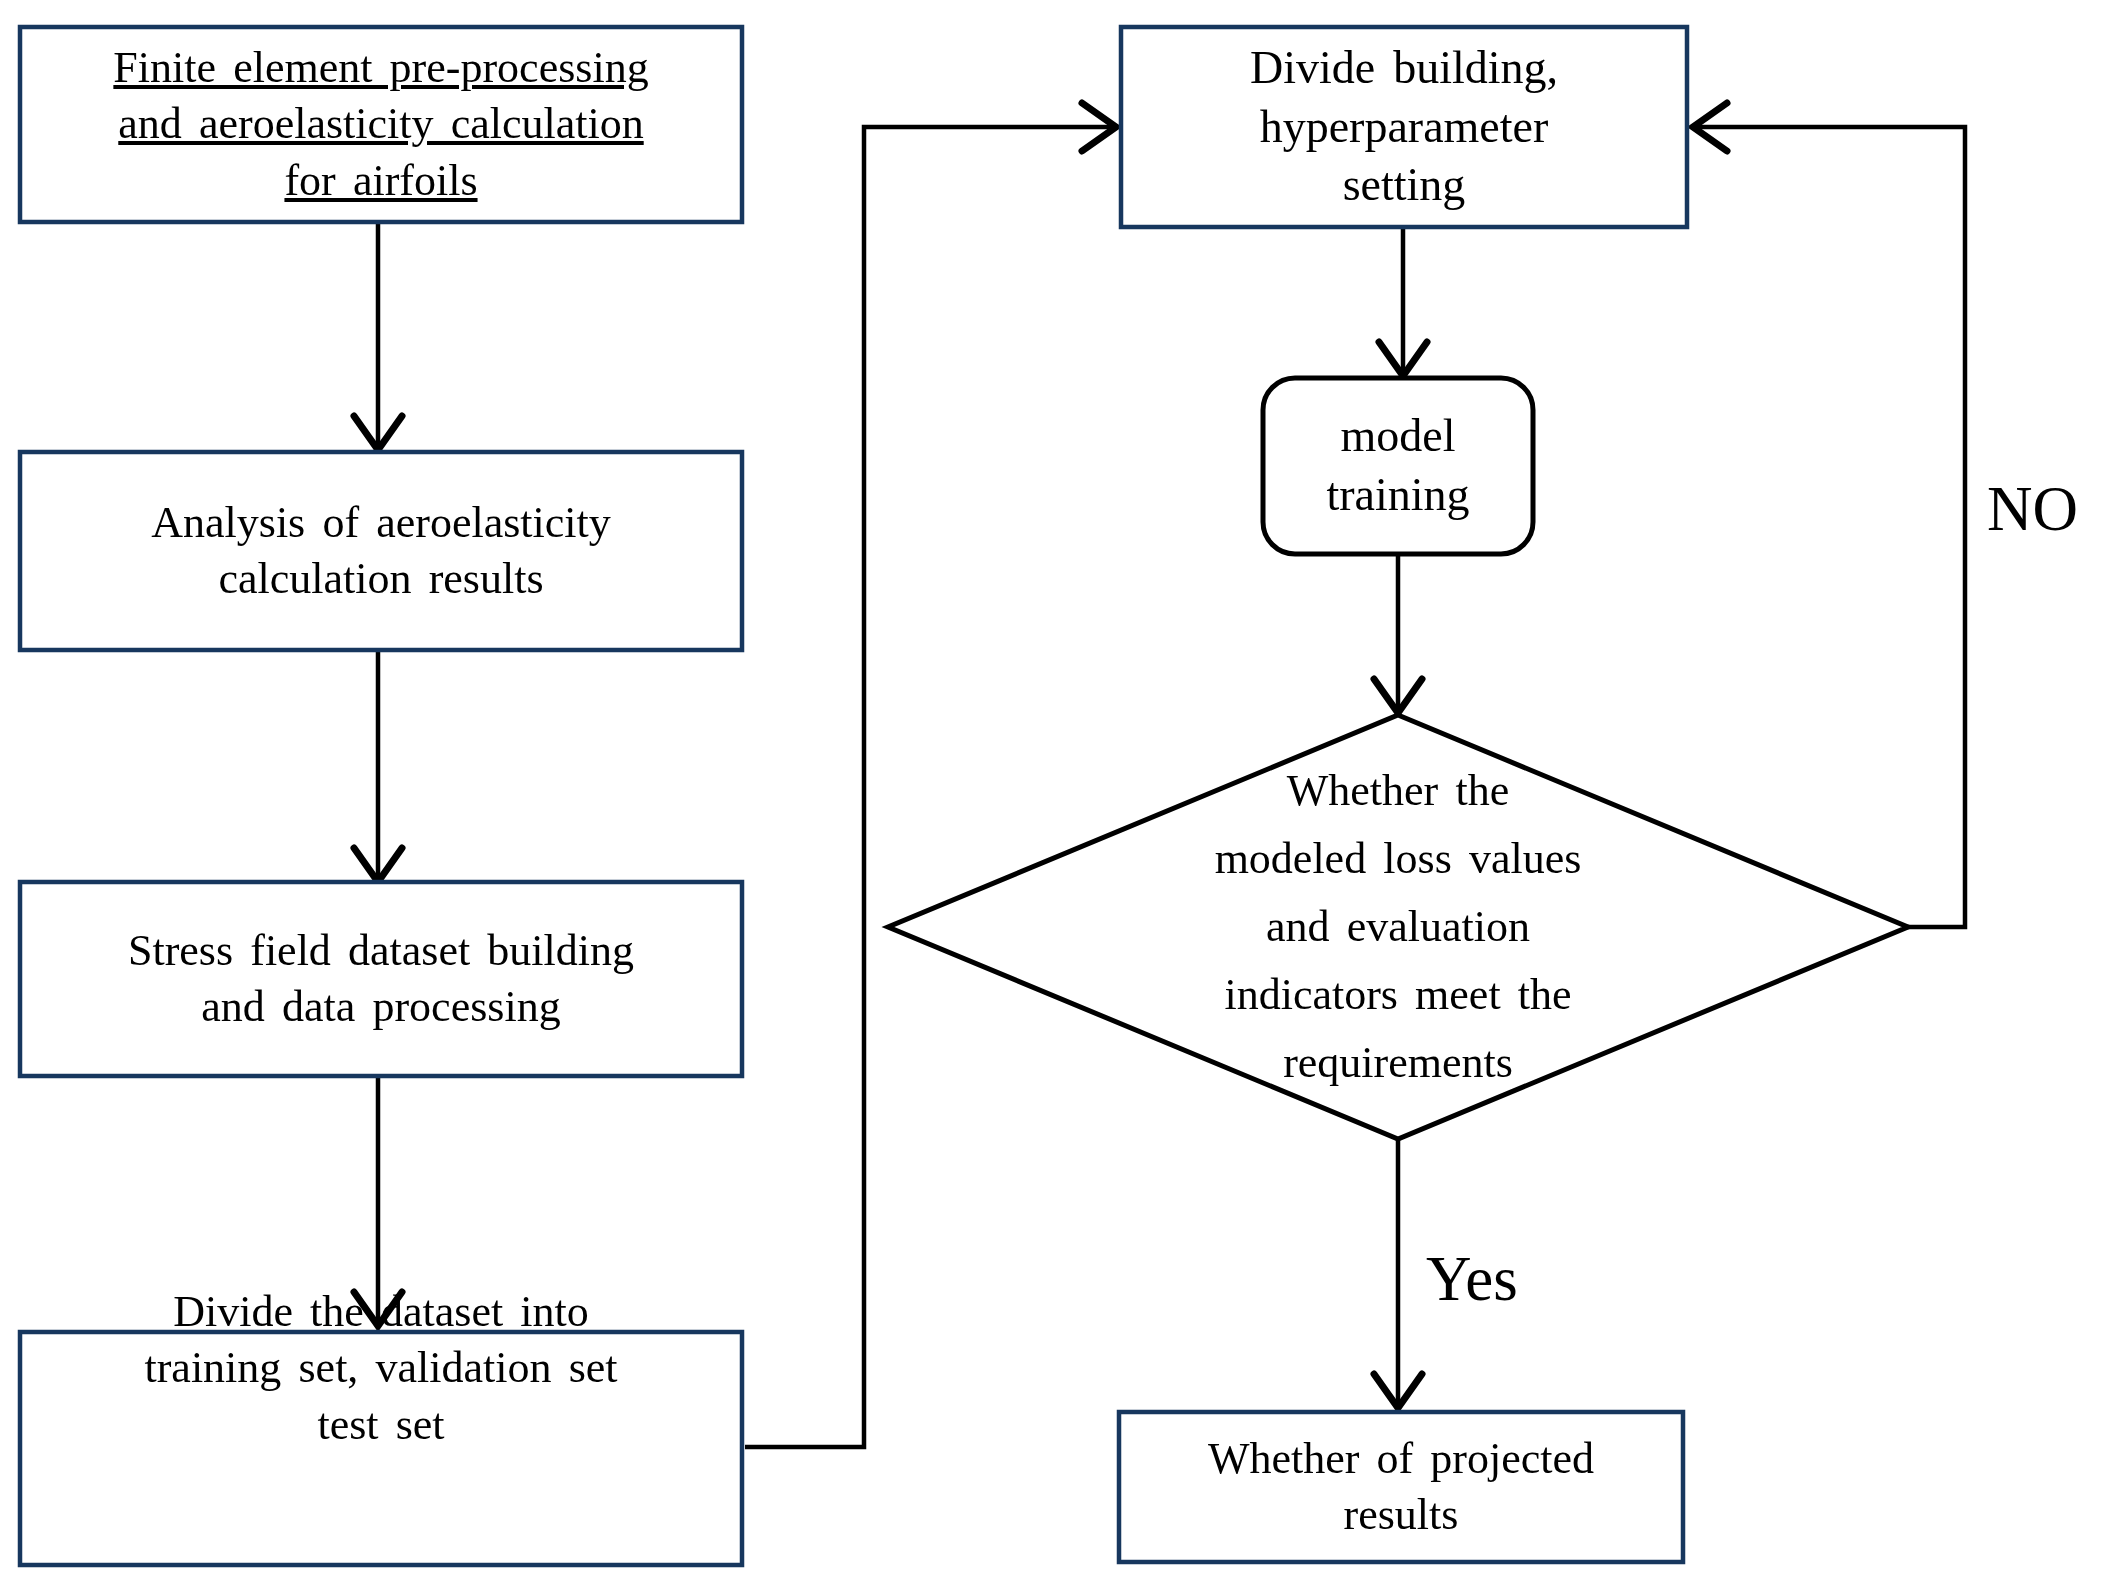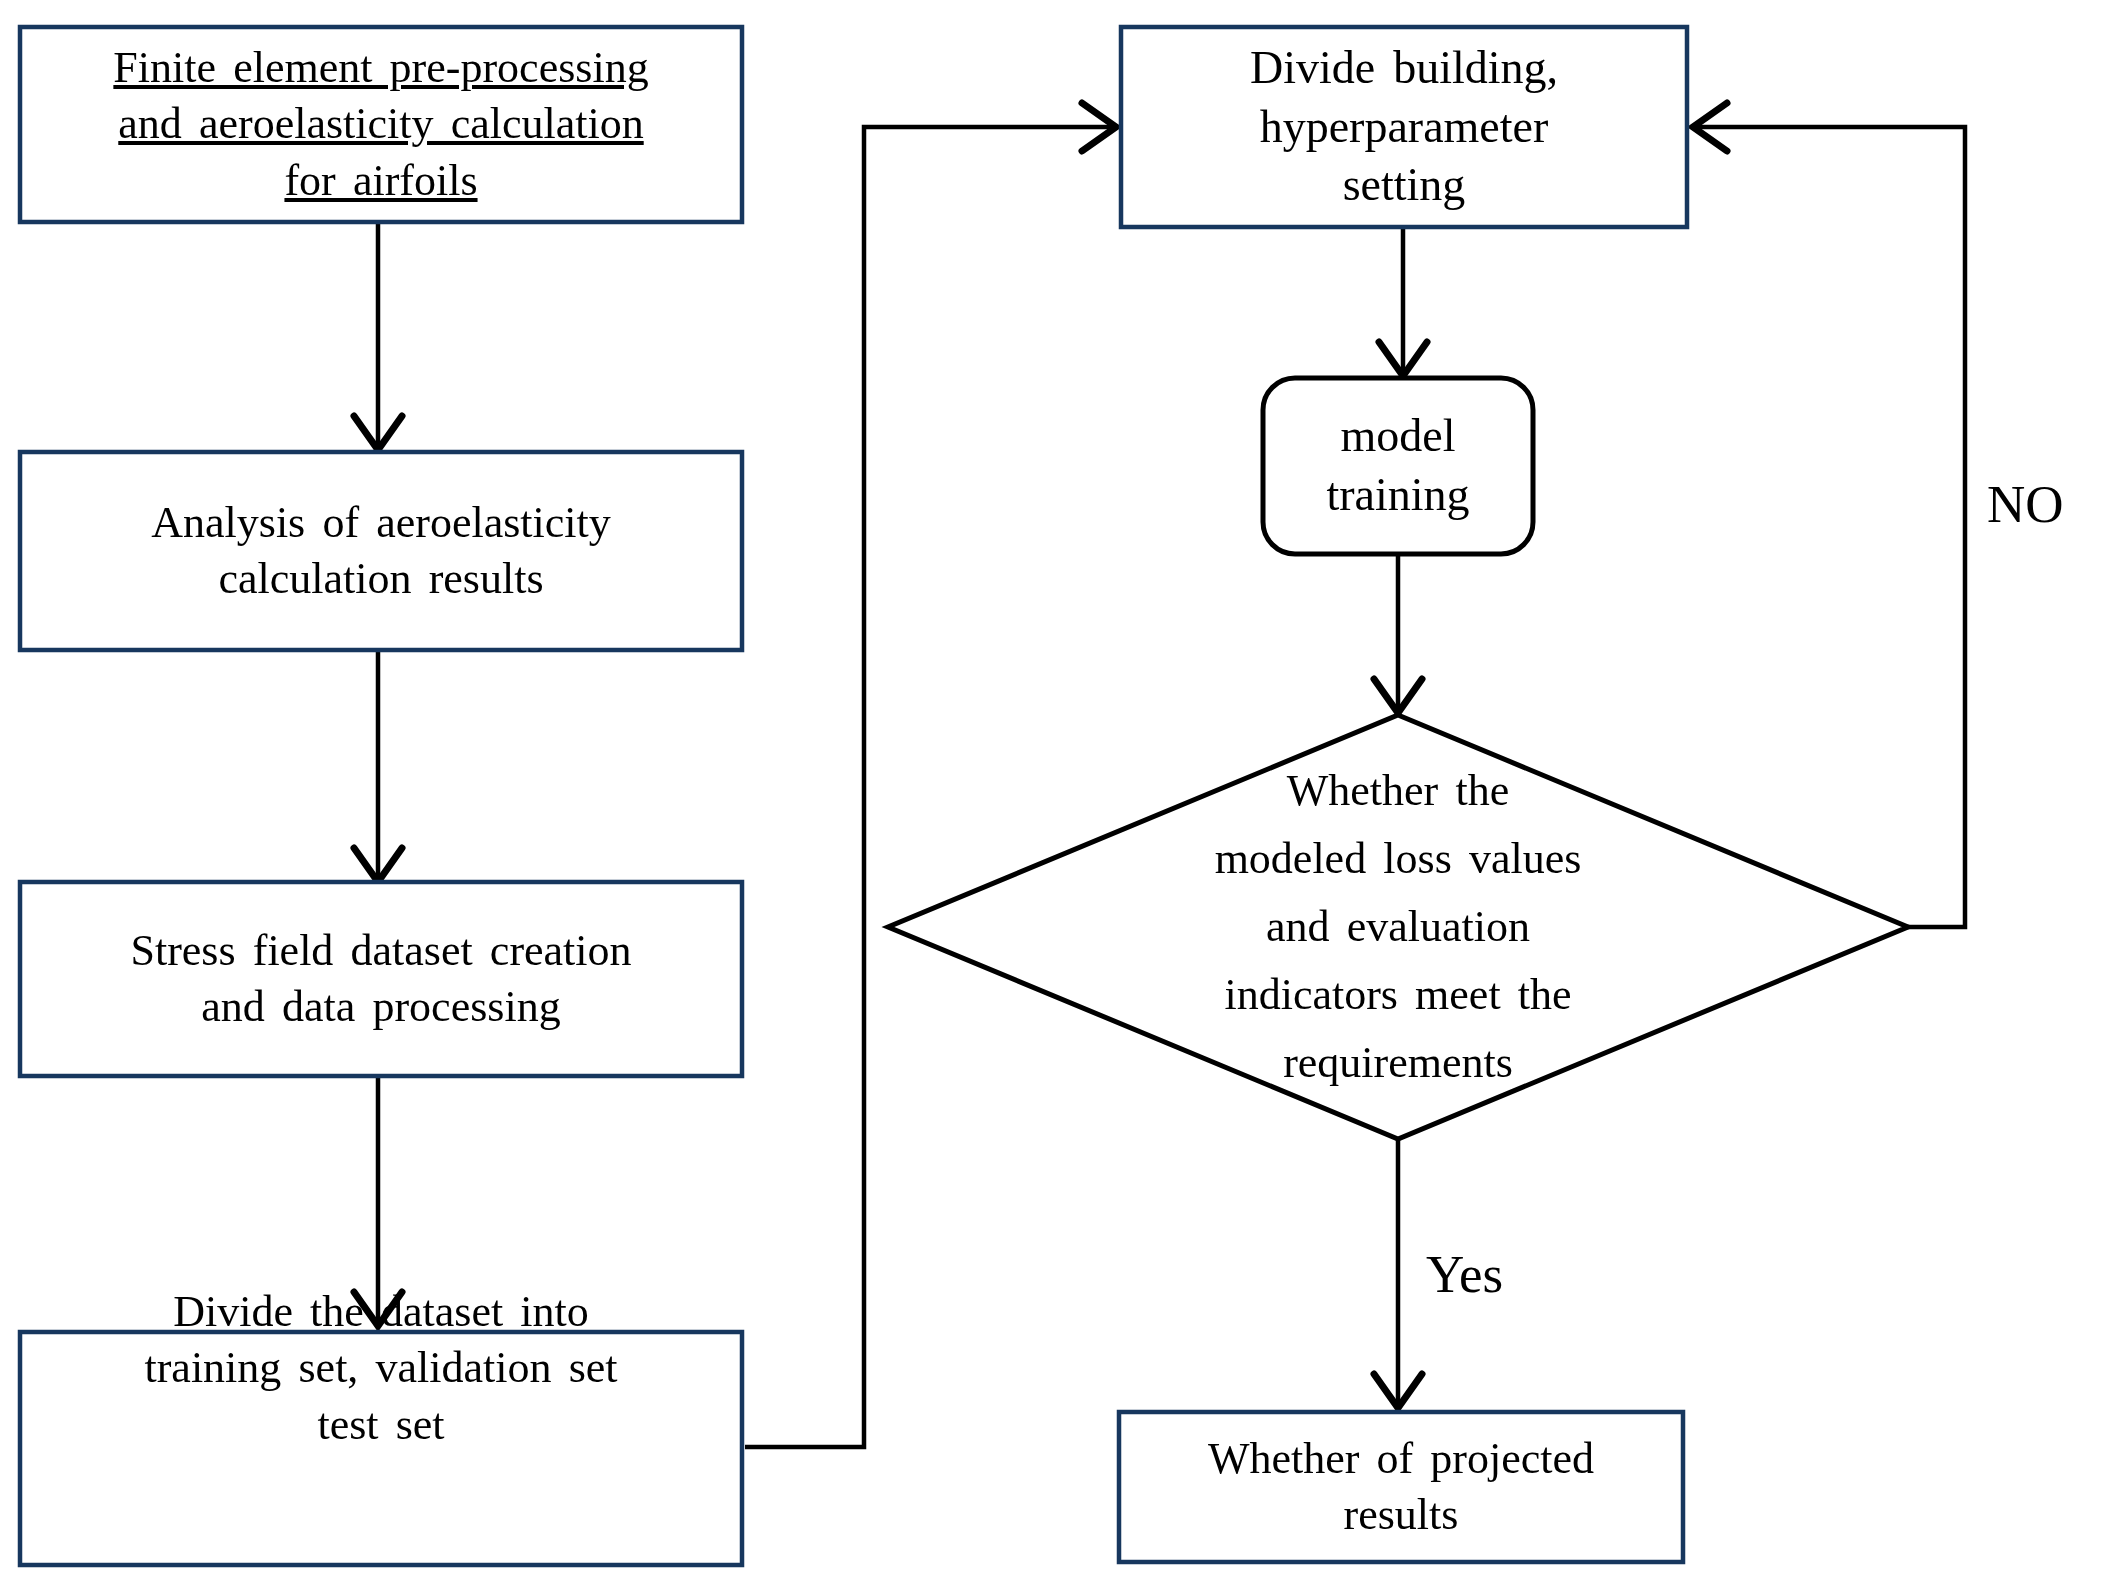--- a/index.html
+++ b/index.html
@@ -10,21 +10,21 @@
   }
   svg.canvas{position:absolute;left:0;top:0;}
   .label{
     position:absolute;display:flex;align-items:center;justify-content:center;
     text-align:center;white-space:pre-line;color:#000;
     font-size:44px;line-height:1.28;word-spacing:0.14em;
   }
   .label.big{font-size:46px;}
   .label.diamond-label{font-size:44px;line-height:1.55;}
   .edge-label{
-    position:absolute;font-size:53px;color:#000;white-space:pre;
+    position:absolute;font-size:63px;color:#000;white-space:pre;
     line-height:1;
   }
 </style>
 </head>
 <body style="background: rgb(255, 255, 255);">
 
 <svg class="canvas" width="2110" height="1591" viewBox="0 0 2110 1591">
 
   <g stroke-width="4.5" fill="none" stroke="#000000">
     <path d="M378 224 V446"></path>
@@ -61,21 +61,21 @@
   <polygon points="1398,715 1908,927 1398,1139 888,927" fill="#ffffff" stroke-width="5" stroke="#000000"></polygon>
 </svg>
 
 <div class="label" style="left:20px;top:27px;width:722px;height:195px;text-decoration:underline;">Finite element pre-processing
 and aeroelasticity calculation
 for airfoils</div>
 
 <div class="label" style="left:20px;top:452px;width:722px;height:198px;">Analysis of aeroelasticity
 calculation results</div>
 
-<div class="label" style="left:20px;top:882px;width:722px;height:194px;">Stress field dataset creation
+<div class="label" style="left:20px;top:882px;width:722px;height:194px;">Stress field dataset building
 and data processing</div>
 
 <div class="label" style="left:20px;top:1252px;width:722px;height:233px;">Divide the dataset into
 training set, validation set
 test set</div>
 
 <div class="label big" style="left:1121px;top:27px;width:566px;height:200px;">Divide building,
 hyperparameter
 setting</div>
 

